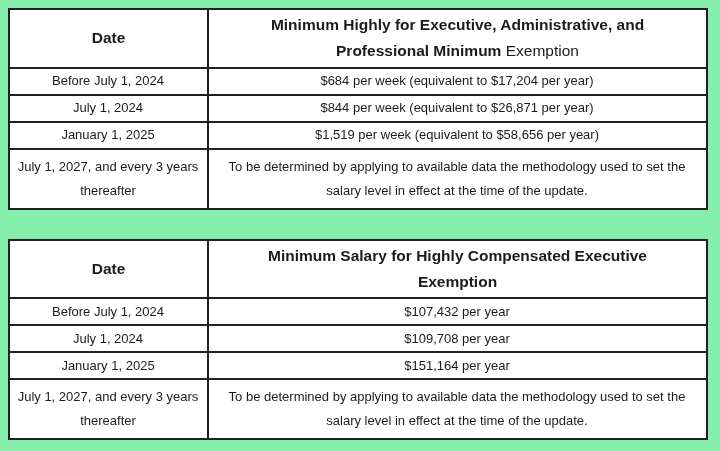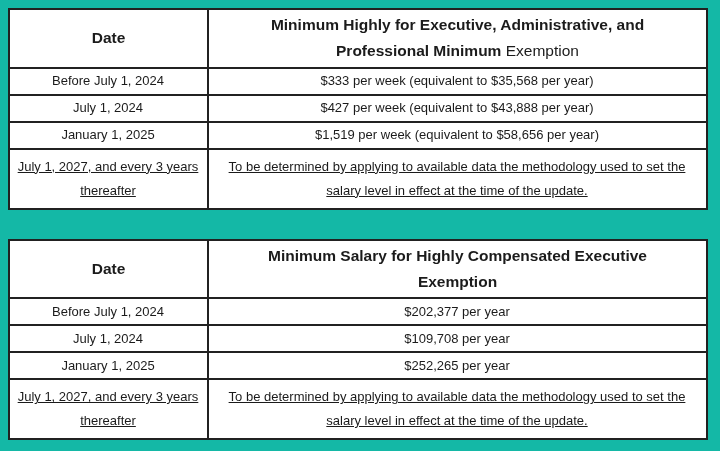--- a/index.html
+++ b/index.html
@@ -9,21 +9,21 @@
     background: #ffffff;
     width: 720px;
     height: 451px;
     font-family: "Liberation Sans", sans-serif;
     color: #1b1b1b;
   }
   .page {
     width: 720px;
     height: 451px;
     padding: 8px 10px 8px 8px;
-    background: #14b8a6;
+    background: #86efac;
   }
   table.salary-table {
     border-collapse: collapse;
     width: 700px;
     table-layout: fixed;
     background: #ffffff;
   }
   table.salary-table col.c1 { width: 199px; }
   table.salary-table th,
   table.salary-table td {
@@ -48,21 +48,20 @@
     vertical-align: middle;
     padding: 3px 8px 3px 7px;
     height: 27px;
     text-align: center;
   }
   tr.tall-row td {
     height: 60px;
     line-height: 1.85;
     padding-top: 2px;
     padding-bottom: 2px;
-    text-decoration: underline;
   }
   .table-gap { height: 29px; }
 </style>
 </head>
 <body>
 
 <div class="page">
 
   <table class="salary-table">
     <colgroup>
@@ -75,25 +74,25 @@
         <th class="header-cell">
           <span>Minimum Highly for Executive, Administrative, and</span><br>
           <span>Professional Minimum</span>
           <span class="light-part">Exemption</span>
         </th>
       </tr>
     </thead>
     <tbody>
       <tr>
         <td>Before July 1, 2024</td>
-        <td>$333 per week (equivalent to $35,568 per year)</td>
+        <td>$684 per week (equivalent to $17,204 per year)</td>
       </tr>
       <tr>
         <td>July 1, 2024</td>
-        <td>$427 per week (equivalent to $43,888 per year)</td>
+        <td>$844 per week (equivalent to $26,871 per year)</td>
       </tr>
       <tr>
         <td>January 1, 2025</td>
         <td>$1,519 per week (equivalent to $58,656 per year)</td>
       </tr>
       <tr class="tall-row">
         <td>July 1, 2027, and every 3 years thereafter</td>
         <td>To be determined by applying to available data the methodology used to set the salary level in effect at the time of the update.</td>
       </tr>
     </tbody>
@@ -112,29 +111,29 @@
         <th class="header-cell">
           <span>Minimum Salary for Highly Compensated Executive</span><br>
           <span>Exemption</span>
           <span class="light-part"></span>
         </th>
       </tr>
     </thead>
     <tbody>
       <tr>
         <td>Before July 1, 2024</td>
-        <td>$202,377 per year</td>
+        <td>$107,432 per year</td>
       </tr>
       <tr>
         <td>July 1, 2024</td>
         <td>$109,708 per year</td>
       </tr>
       <tr>
         <td>January 1, 2025</td>
-        <td>$252,265 per year</td>
+        <td>$151,164 per year</td>
       </tr>
       <tr class="tall-row">
         <td>July 1, 2027, and every 3 years thereafter</td>
         <td>To be determined by applying to available data the methodology used to set the salary level in effect at the time of the update.</td>
       </tr>
     </tbody>
   </table>
 
 </div>
 

